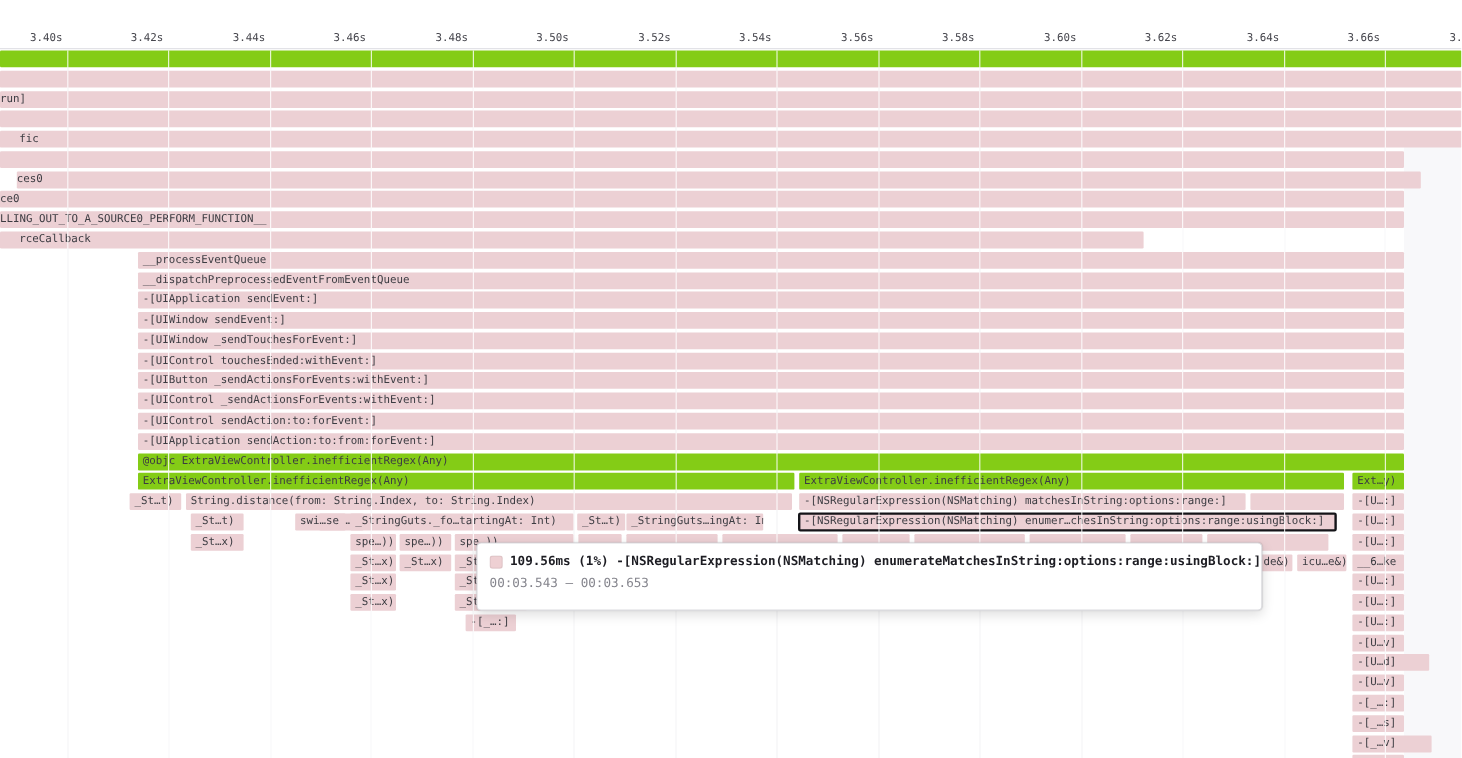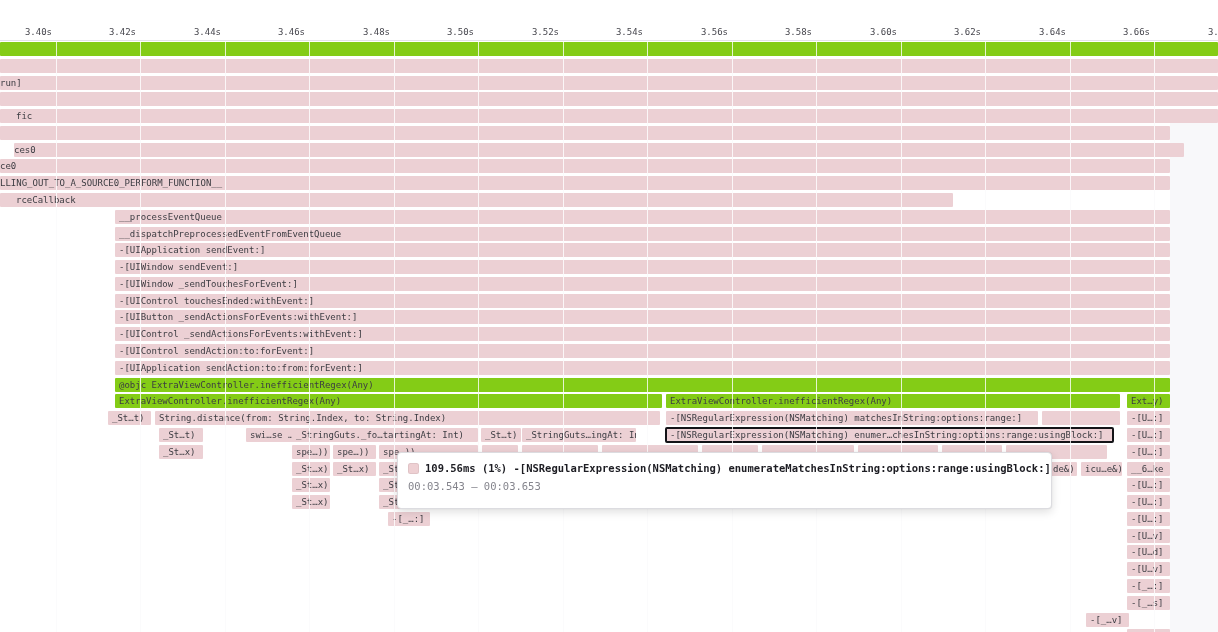--- a/index.html
+++ b/index.html
@@ -122,25 +122,25 @@
       <div class="bar" style="left: 1127px; top: 462px; width: 43px;">__6…ke</div>
       <div class="bar" style="left: 292px; top: 478px; width: 38px;">_St…x)</div>
       <div class="bar" style="left: 379px; top: 478px; width: 60px;">_St…x)</div>
       <div class="bar" style="left: 1127px; top: 478px; width: 43px;">-[U…:]</div>
       <div class="bar" style="left: 292px; top: 495px; width: 38px;">_St…x)</div>
       <div class="bar" style="left: 379px; top: 495px; width: 60px;">_St…x)</div>
       <div class="bar" style="left: 1127px; top: 495px; width: 43px;">-[U…:]</div>
       <div class="bar" style="left: 388px; top: 512px; width: 42px;">-[_…:]</div>
       <div class="bar" style="left: 1127px; top: 512px; width: 43px;">-[U…:]</div>
       <div class="bar" style="left: 1127px; top: 529px; width: 43px;">-[U…v]</div>
-      <div class="bar" style="left: 1127px; top: 545px; width: 43px;">-[U…d]</div>
+      <div class="bar" style="left: 1127px; top: 545px; width: 64px;">-[U…d]</div>
       <div class="bar" style="left: 1127px; top: 562px; width: 43px;">-[U…v]</div>
       <div class="bar" style="left: 1127px; top: 579px; width: 43px;">-[_…:]</div>
       <div class="bar" style="left: 1127px; top: 596px; width: 43px;">-[_…s]</div>
-      <div class="bar" style="left: 1086px; top: 613px; width: 43px;">-[_…v]</div>
+      <div class="bar" style="left: 1127px; top: 613px; width: 66px;">-[_…v]</div>
       <div class="bar" style="left: 1127px; top: 629px; width: 43px;"></div>
     </div>
   <div id="grid-over-layer">
       <div class="grid-over" style="left: 56px;"></div>
       <div class="grid-over" style="left: 140px;"></div>
       <div class="grid-over" style="left: 225px;"></div>
       <div class="grid-over" style="left: 309px;"></div>
       <div class="grid-over" style="left: 394px;"></div>
       <div class="grid-over" style="left: 478px;"></div>
       <div class="grid-over" style="left: 563px;"></div>

